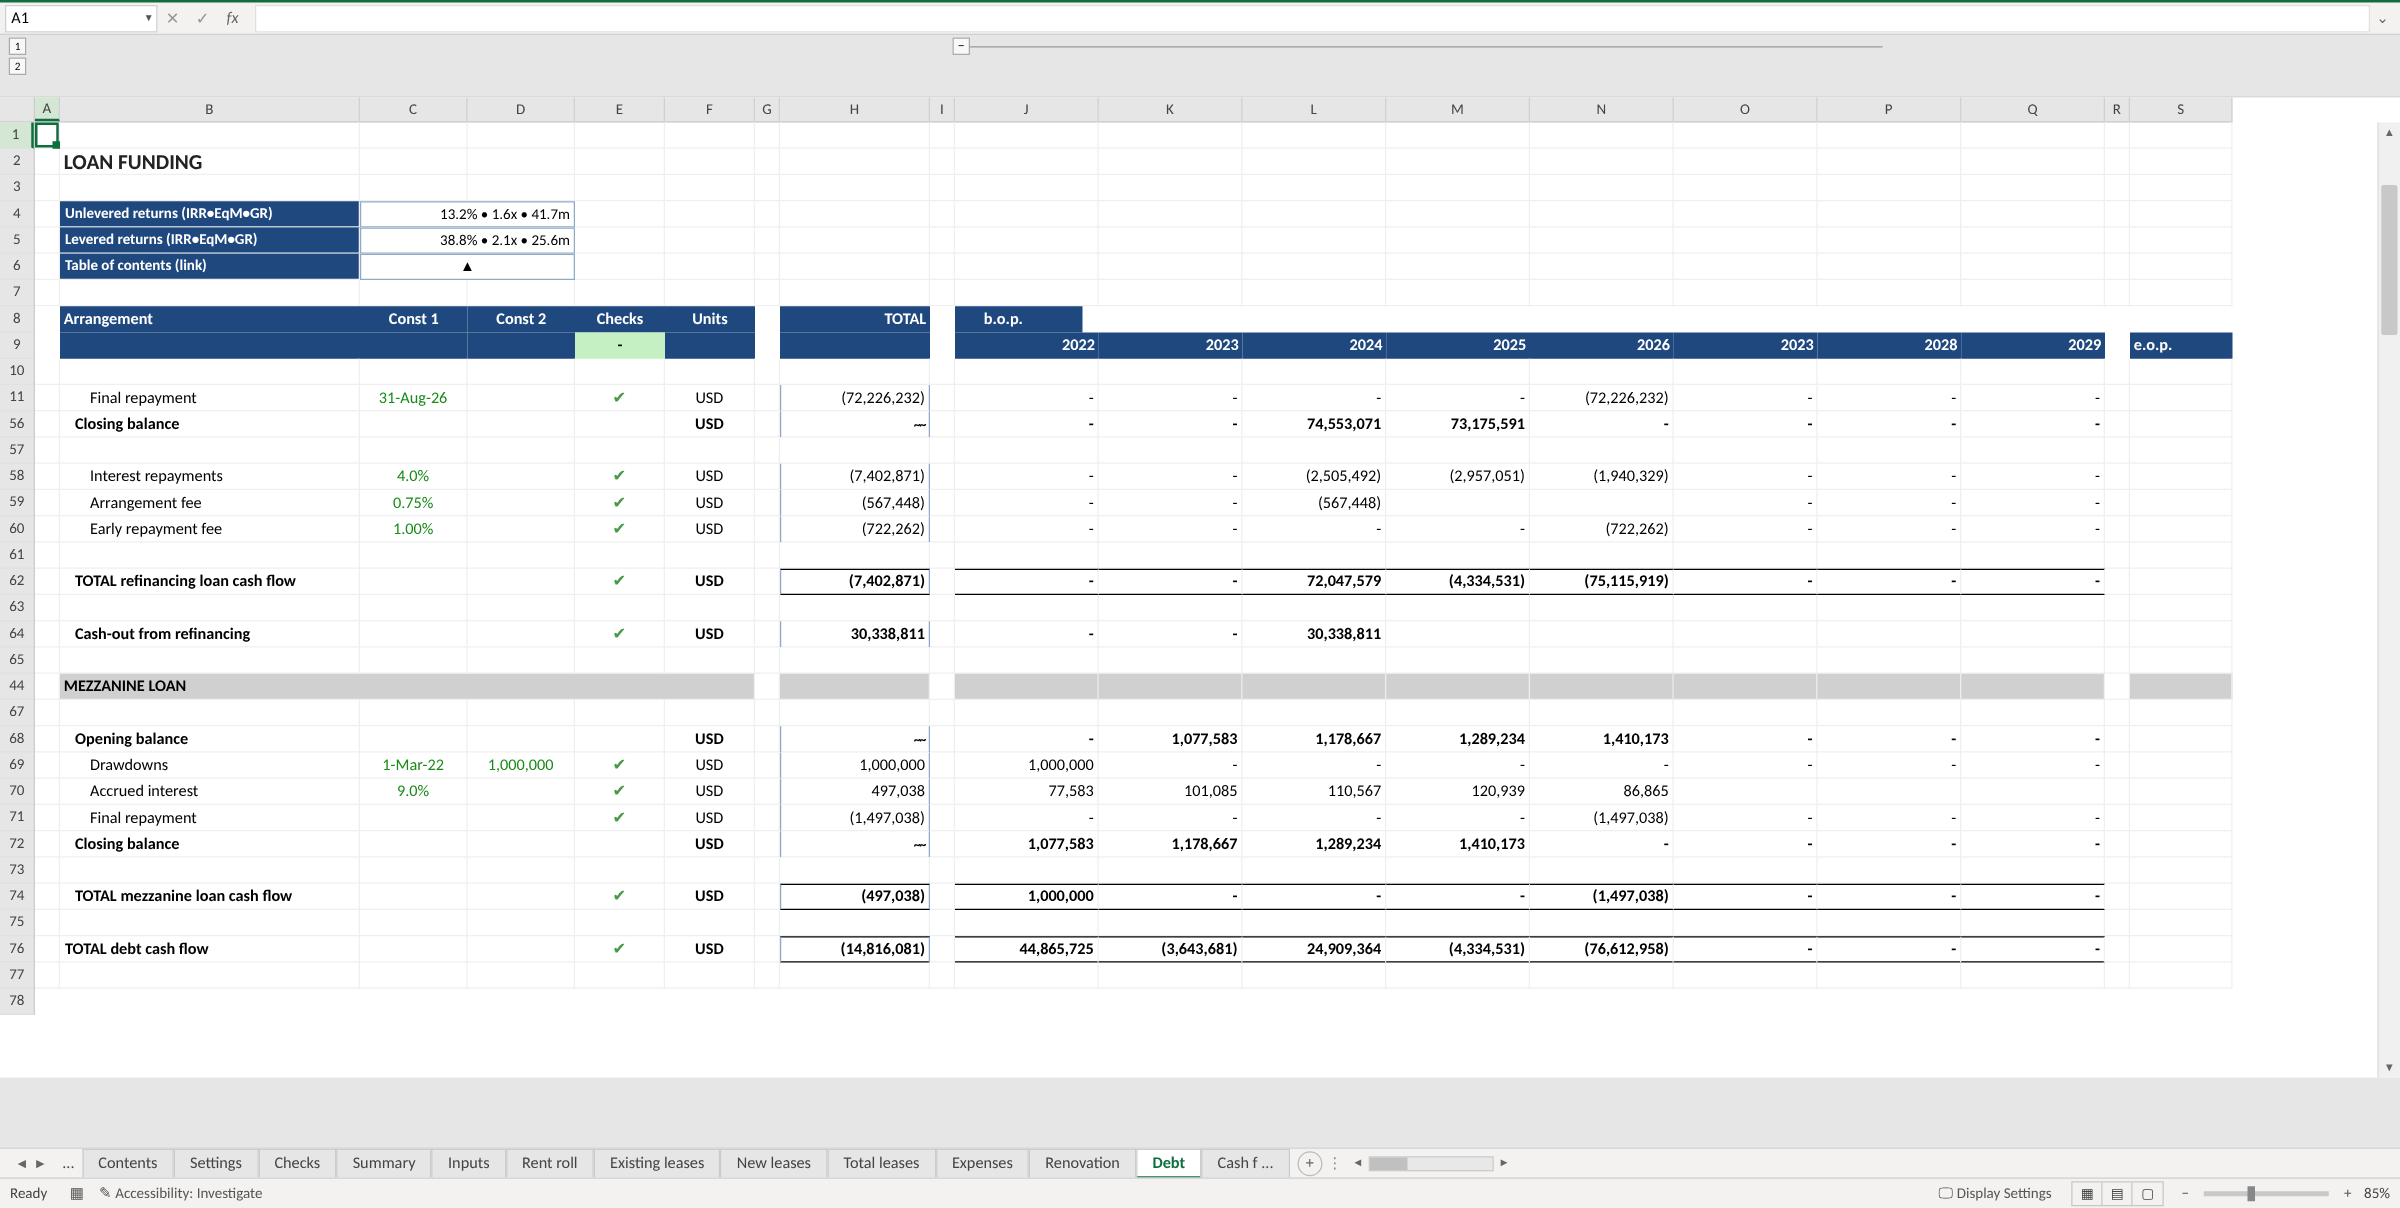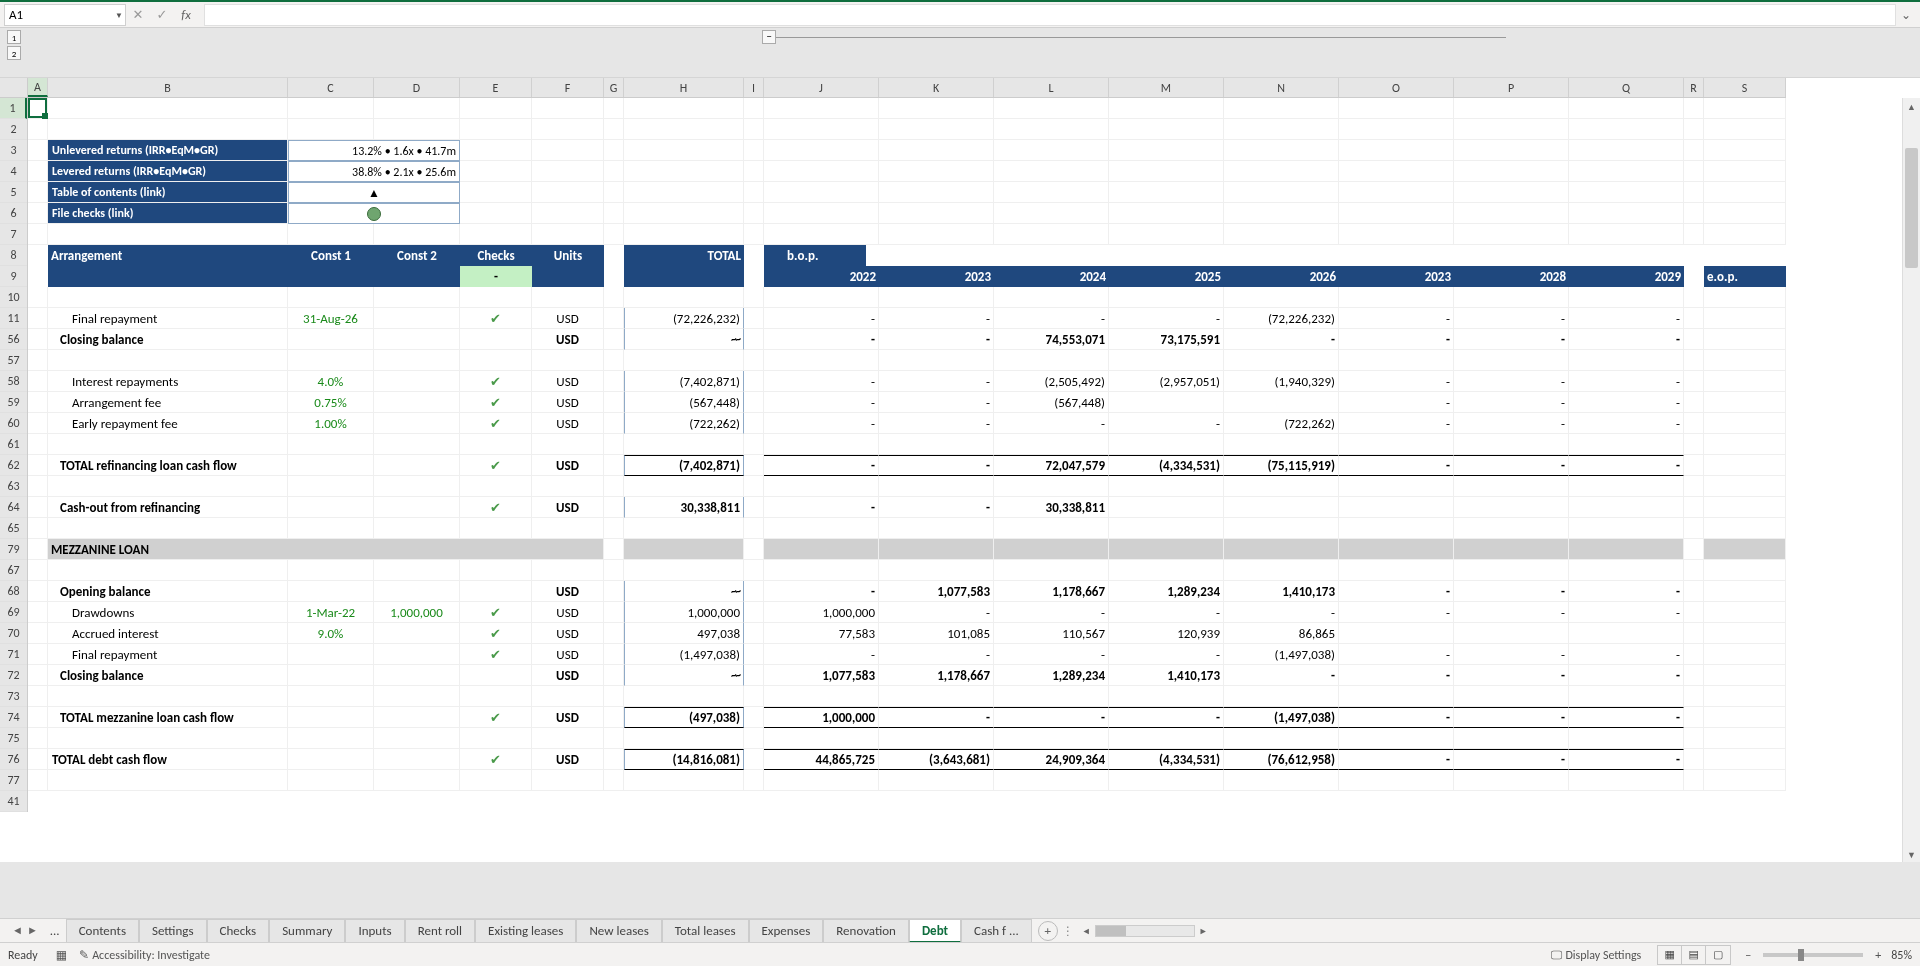--- a/index.html
+++ b/index.html
@@ -149,38 +149,59 @@
       <div class="row-h">56</div>
       <div class="row-h">57</div>
       <div class="row-h">58</div>
       <div class="row-h">59</div>
       <div class="row-h">60</div>
       <div class="row-h">61</div>
       <div class="row-h">62</div>
       <div class="row-h">63</div>
       <div class="row-h">64</div>
       <div class="row-h">65</div>
-      <div class="row-h">79</div>
+      <div class="row-h">44</div>
       <div class="row-h">67</div>
       <div class="row-h">68</div>
       <div class="row-h">69</div>
       <div class="row-h">70</div>
       <div class="row-h">71</div>
       <div class="row-h">72</div>
       <div class="row-h">73</div>
       <div class="row-h">74</div>
       <div class="row-h">75</div>
       <div class="row-h">76</div>
       <div class="row-h">77</div>
-      <div class="row-h">41</div>
+      <div class="row-h">78</div>
     </div>
   <div class="cells" id="cells">
       <div class="row ">
         <div class="cell " style="width: 20px;"></div>
         <div class="cell " style="width: 240px;"></div>
+        <div class="cell " style="width: 86px;"></div>
+        <div class="cell " style="width: 86px;"></div>
+        <div class="cell " style="width: 72px;"></div>
+        <div class="cell " style="width: 72px;"></div>
+        <div class="cell " style="width: 20px;"></div>
+        <div class="cell " style="width: 120px;"></div>
+        <div class="cell " style="width: 20px;"></div>
+        <div class="cell " style="width: 115px;"></div>
+        <div class="cell " style="width: 115px;"></div>
+        <div class="cell " style="width: 115px;"></div>
+        <div class="cell " style="width: 115px;"></div>
+        <div class="cell " style="width: 115px;"></div>
+        <div class="cell " style="width: 115px;"></div>
+        <div class="cell " style="width: 115px;"></div>
+        <div class="cell " style="width: 115px;"></div>
+        <div class="cell " style="width: 20px;"></div>
+        <div class="cell " style="width: 82px;"></div>
+      </div>
+      <div class="row ">
+        <div class="cell " style="width: 20px;"></div>
+        <div class="cell title-cell" style="width: 240px;">LOAN FUNDING</div>
         <div class="cell " style="width: 86px;"></div>
         <div class="cell " style="width: 86px;"></div>
         <div class="cell " style="width: 72px;"></div>
         <div class="cell " style="width: 72px;"></div>
         <div class="cell " style="width: 20px;"></div>
         <div class="cell " style="width: 120px;"></div>
         <div class="cell " style="width: 20px;"></div>
         <div class="cell " style="width: 115px;"></div>
         <div class="cell " style="width: 115px;"></div>
         <div class="cell " style="width: 115px;"></div>
@@ -251,42 +272,20 @@
         <div class="cell " style="width: 115px;"></div>
         <div class="cell " style="width: 115px;"></div>
         <div class="cell " style="width: 20px;"></div>
         <div class="cell " style="width: 82px;"></div>
       </div>
       <div class="row ">
         <div class="cell " style="width: 20px;"></div>
         <div class="cell info-box-label" style="width: 240px;">Table of contents (link)</div>
         <div class="cell info-box-val c" style="width: 172px;">
           <span class="triangle">▲</span>
-        </div>
-        <div class="cell " style="width: 72px;"></div>
-        <div class="cell " style="width: 72px;"></div>
-        <div class="cell " style="width: 20px;"></div>
-        <div class="cell " style="width: 120px;"></div>
-        <div class="cell " style="width: 20px;"></div>
-        <div class="cell " style="width: 115px;"></div>
-        <div class="cell " style="width: 115px;"></div>
-        <div class="cell " style="width: 115px;"></div>
-        <div class="cell " style="width: 115px;"></div>
-        <div class="cell " style="width: 115px;"></div>
-        <div class="cell " style="width: 115px;"></div>
-        <div class="cell " style="width: 115px;"></div>
-        <div class="cell " style="width: 115px;"></div>
-        <div class="cell " style="width: 20px;"></div>
-        <div class="cell " style="width: 82px;"></div>
-      </div>
-      <div class="row ">
-        <div class="cell " style="width: 20px;"></div>
-        <div class="cell info-box-label" style="width: 240px;">File checks (link)</div>
-        <div class="cell info-box-val c" style="width: 172px;">
-          <div class="circle-green"></div>
         </div>
         <div class="cell " style="width: 72px;"></div>
         <div class="cell " style="width: 72px;"></div>
         <div class="cell " style="width: 20px;"></div>
         <div class="cell " style="width: 120px;"></div>
         <div class="cell " style="width: 20px;"></div>
         <div class="cell " style="width: 115px;"></div>
         <div class="cell " style="width: 115px;"></div>
         <div class="cell " style="width: 115px;"></div>
         <div class="cell " style="width: 115px;"></div>

